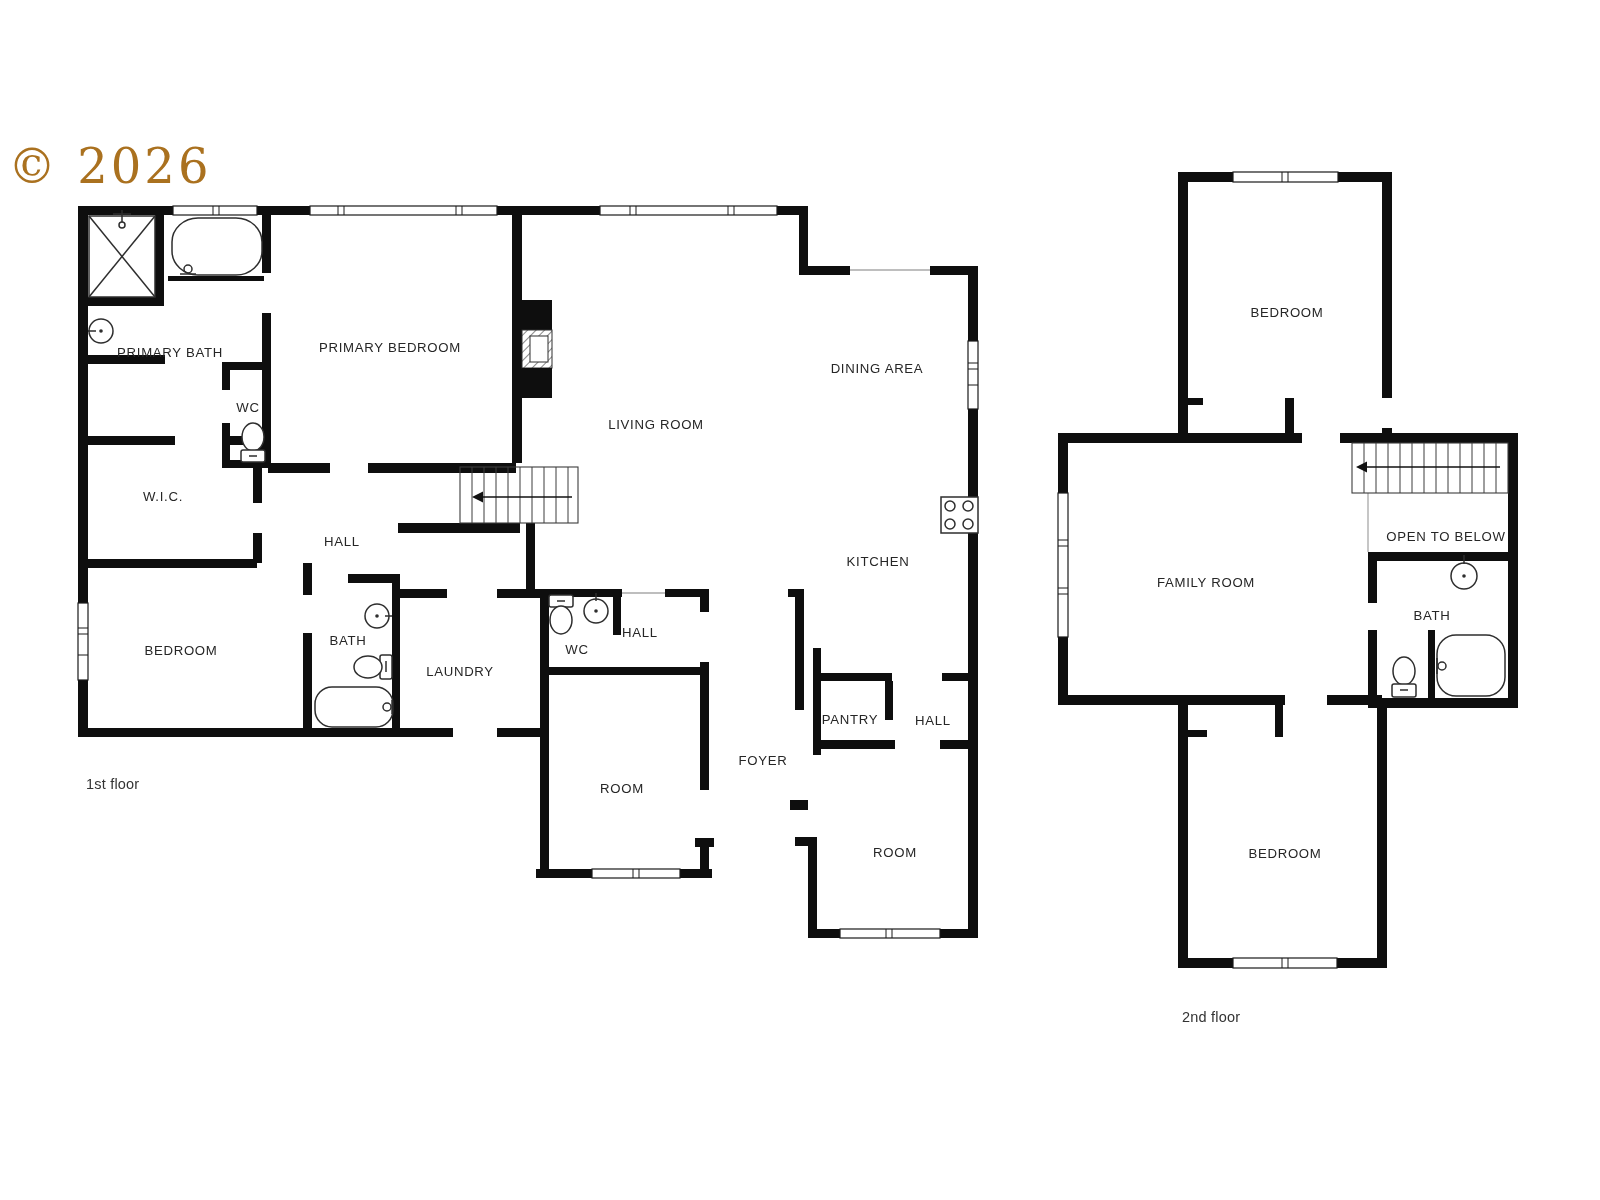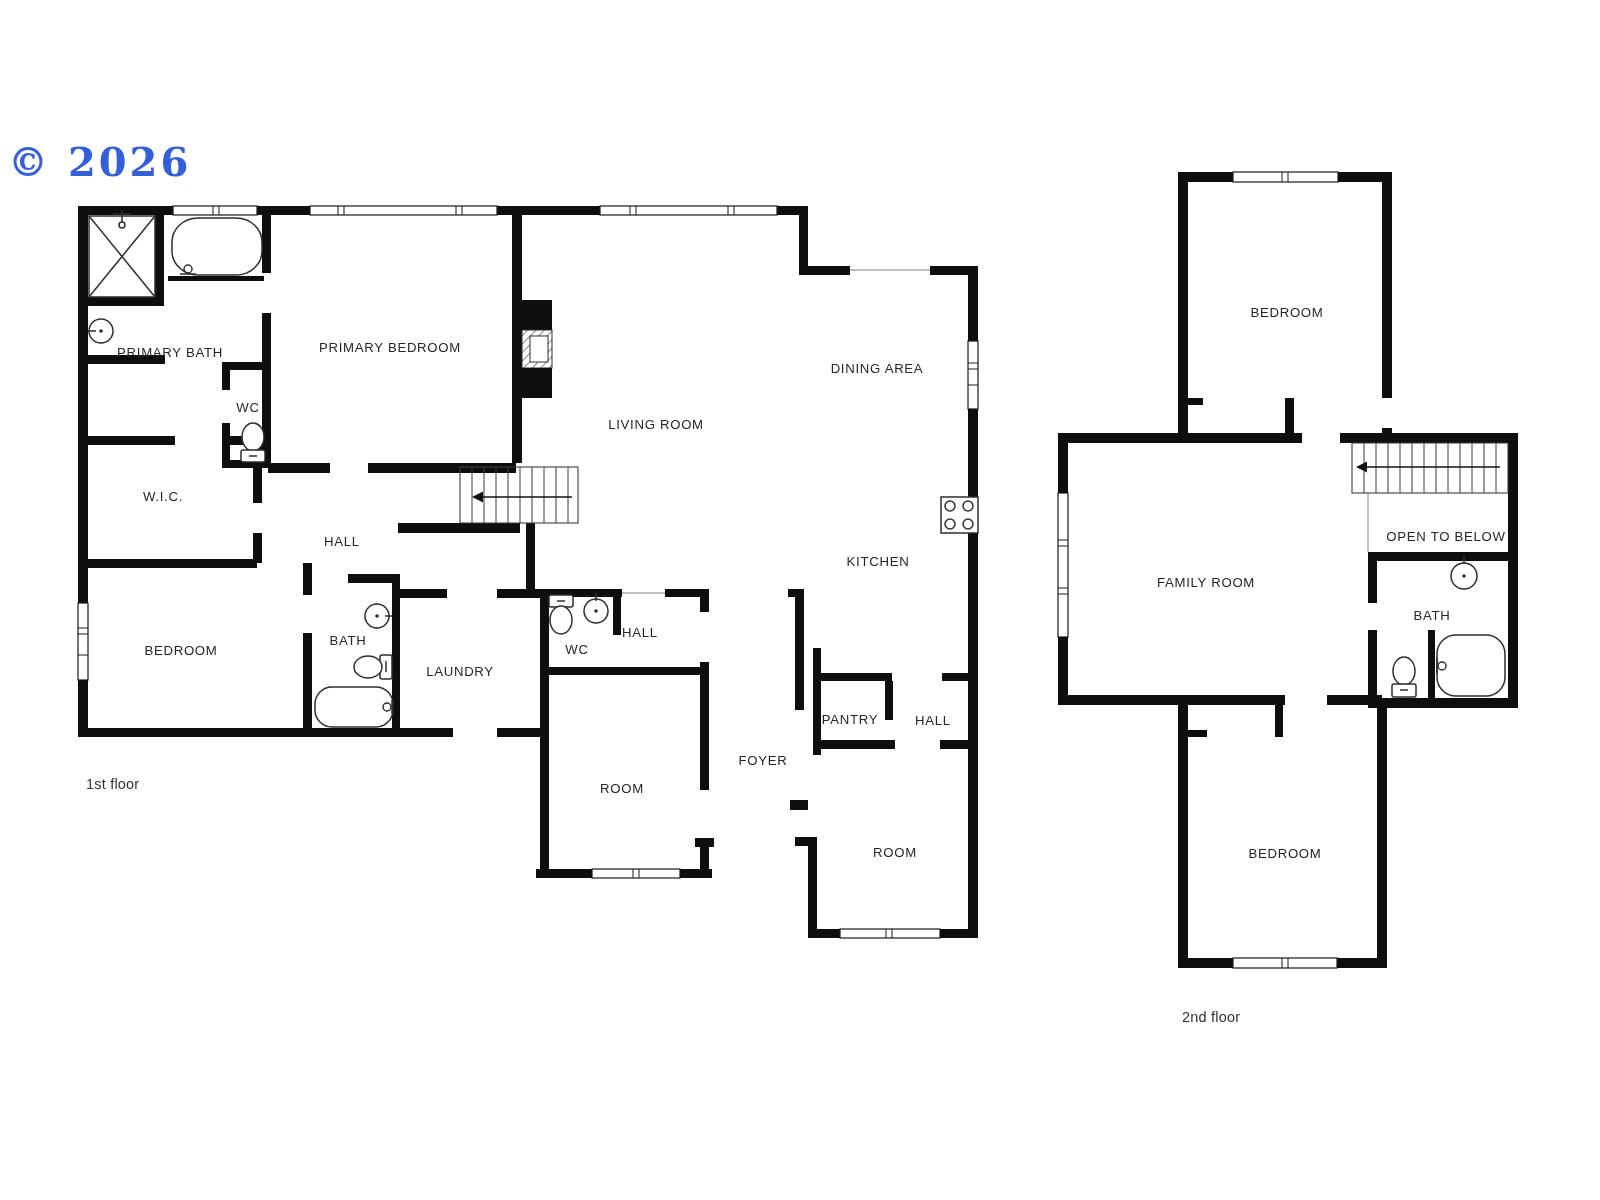--- a/index.html
+++ b/index.html
@@ -1,19 +1,19 @@
 <!DOCTYPE html>
 <html><head>
 <meta charset="utf-8">
 <style>
   html,body{margin:0;padding:0;background:#ffffff;}
   #canvas{position:relative;width:1600px;height:1200px;background:#ffffff;overflow:hidden;
           font-family:"Liberation Sans",sans-serif;}
   #watermark{position:absolute;left:8px;top:138px;font-family:"DejaVu Serif",serif;
-             font-weight:bold;font-size:40px;color:#1d4ed8;letter-spacing:3px;opacity:.9;}
+             font-weight:normal;font-size:48px;color:#a16207;letter-spacing:3px;opacity:.9;}
   .wall{fill:#0e0e0e;}
   .thin{stroke:#a8a8a8;stroke-width:1.3;}
   .fx{fill:none;stroke:#2e2e2e;stroke-width:1.5;}
   .fxw{fill:#ffffff;stroke:#2e2e2e;stroke-width:1.5;}
   .tread{stroke:#3c3c3c;stroke-width:1;}
   .treadbox{fill:none;stroke:#3c3c3c;stroke-width:1.1;}
   .winrect{fill:#ffffff;stroke:#1a1a1a;stroke-width:1.2;}
   .mull{stroke:#1a1a1a;stroke-width:1;}
   .arrow{stroke:#111;stroke-width:1.4;}
   .ahead{fill:#111;}

